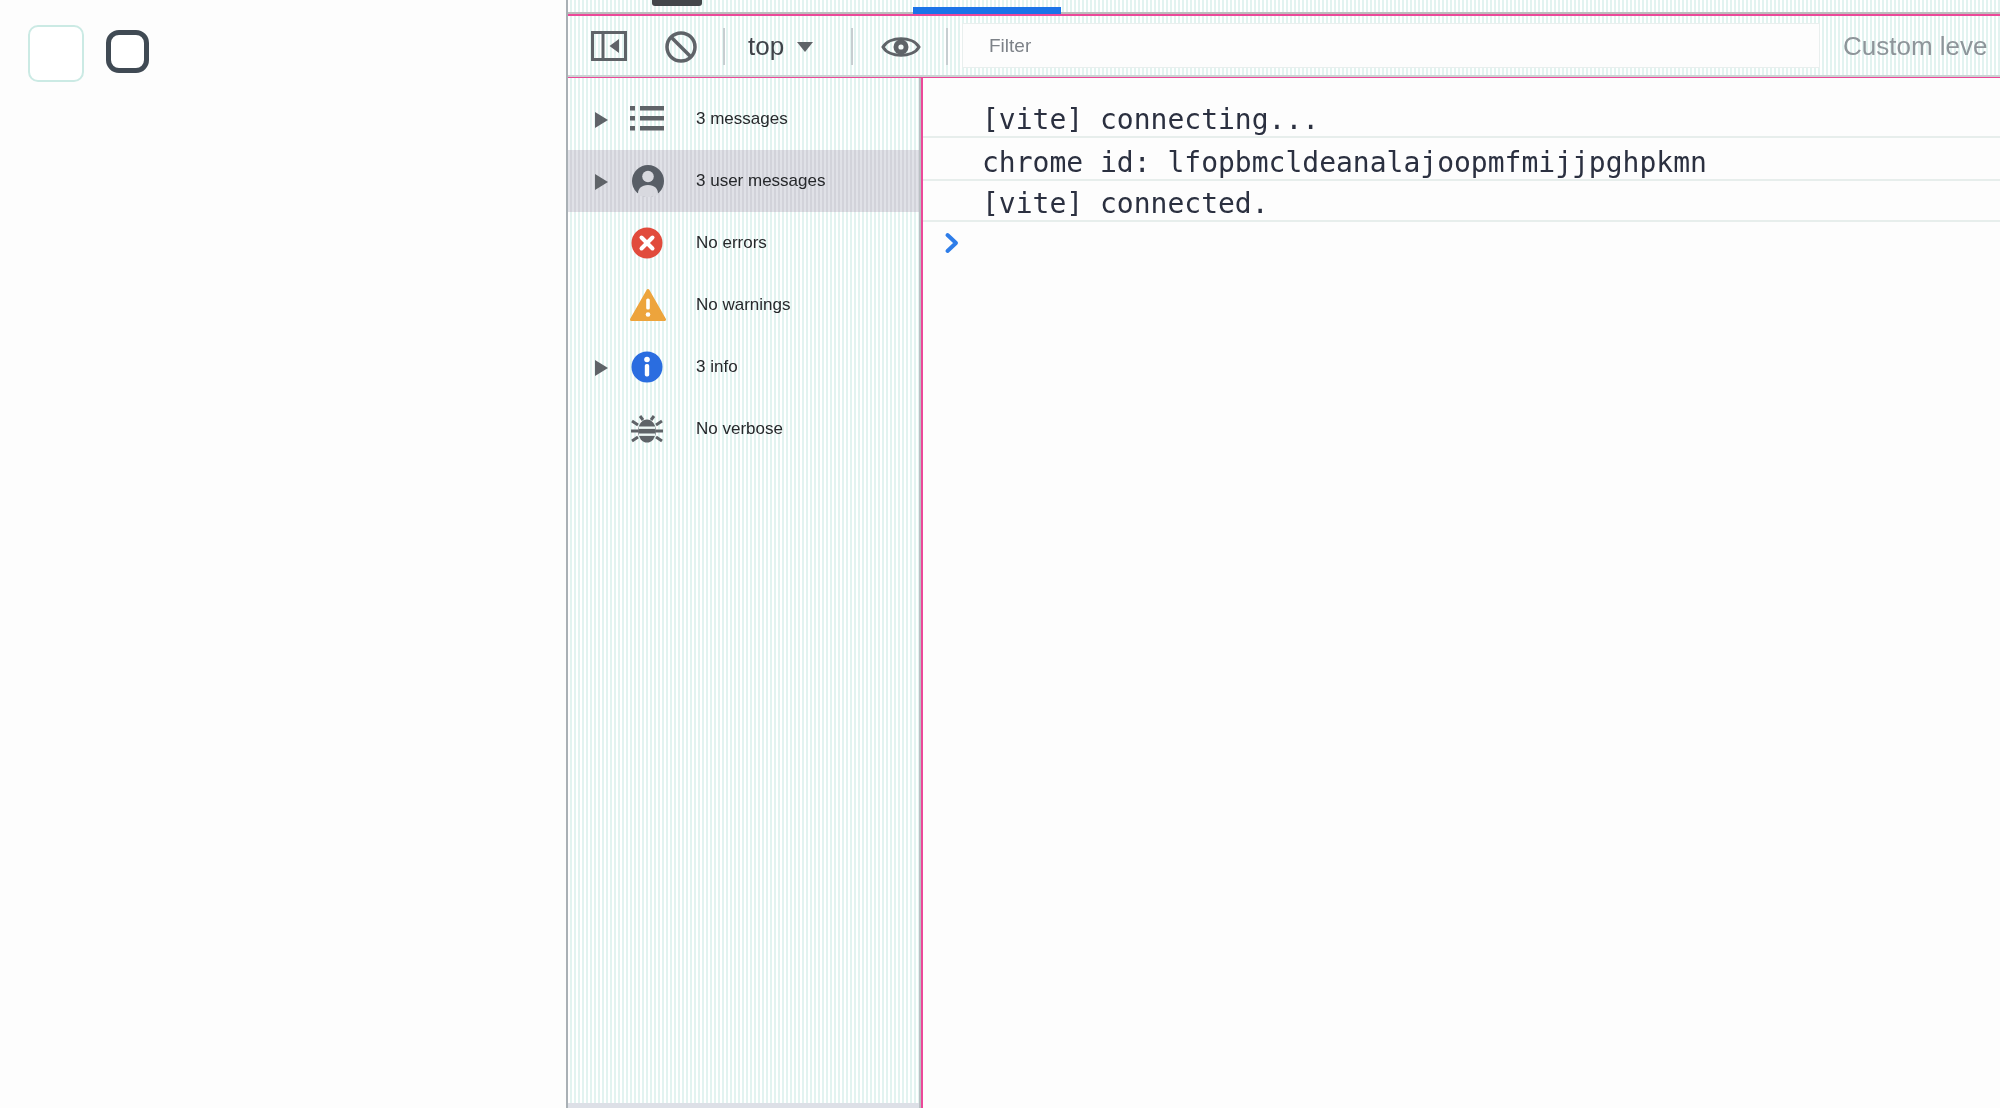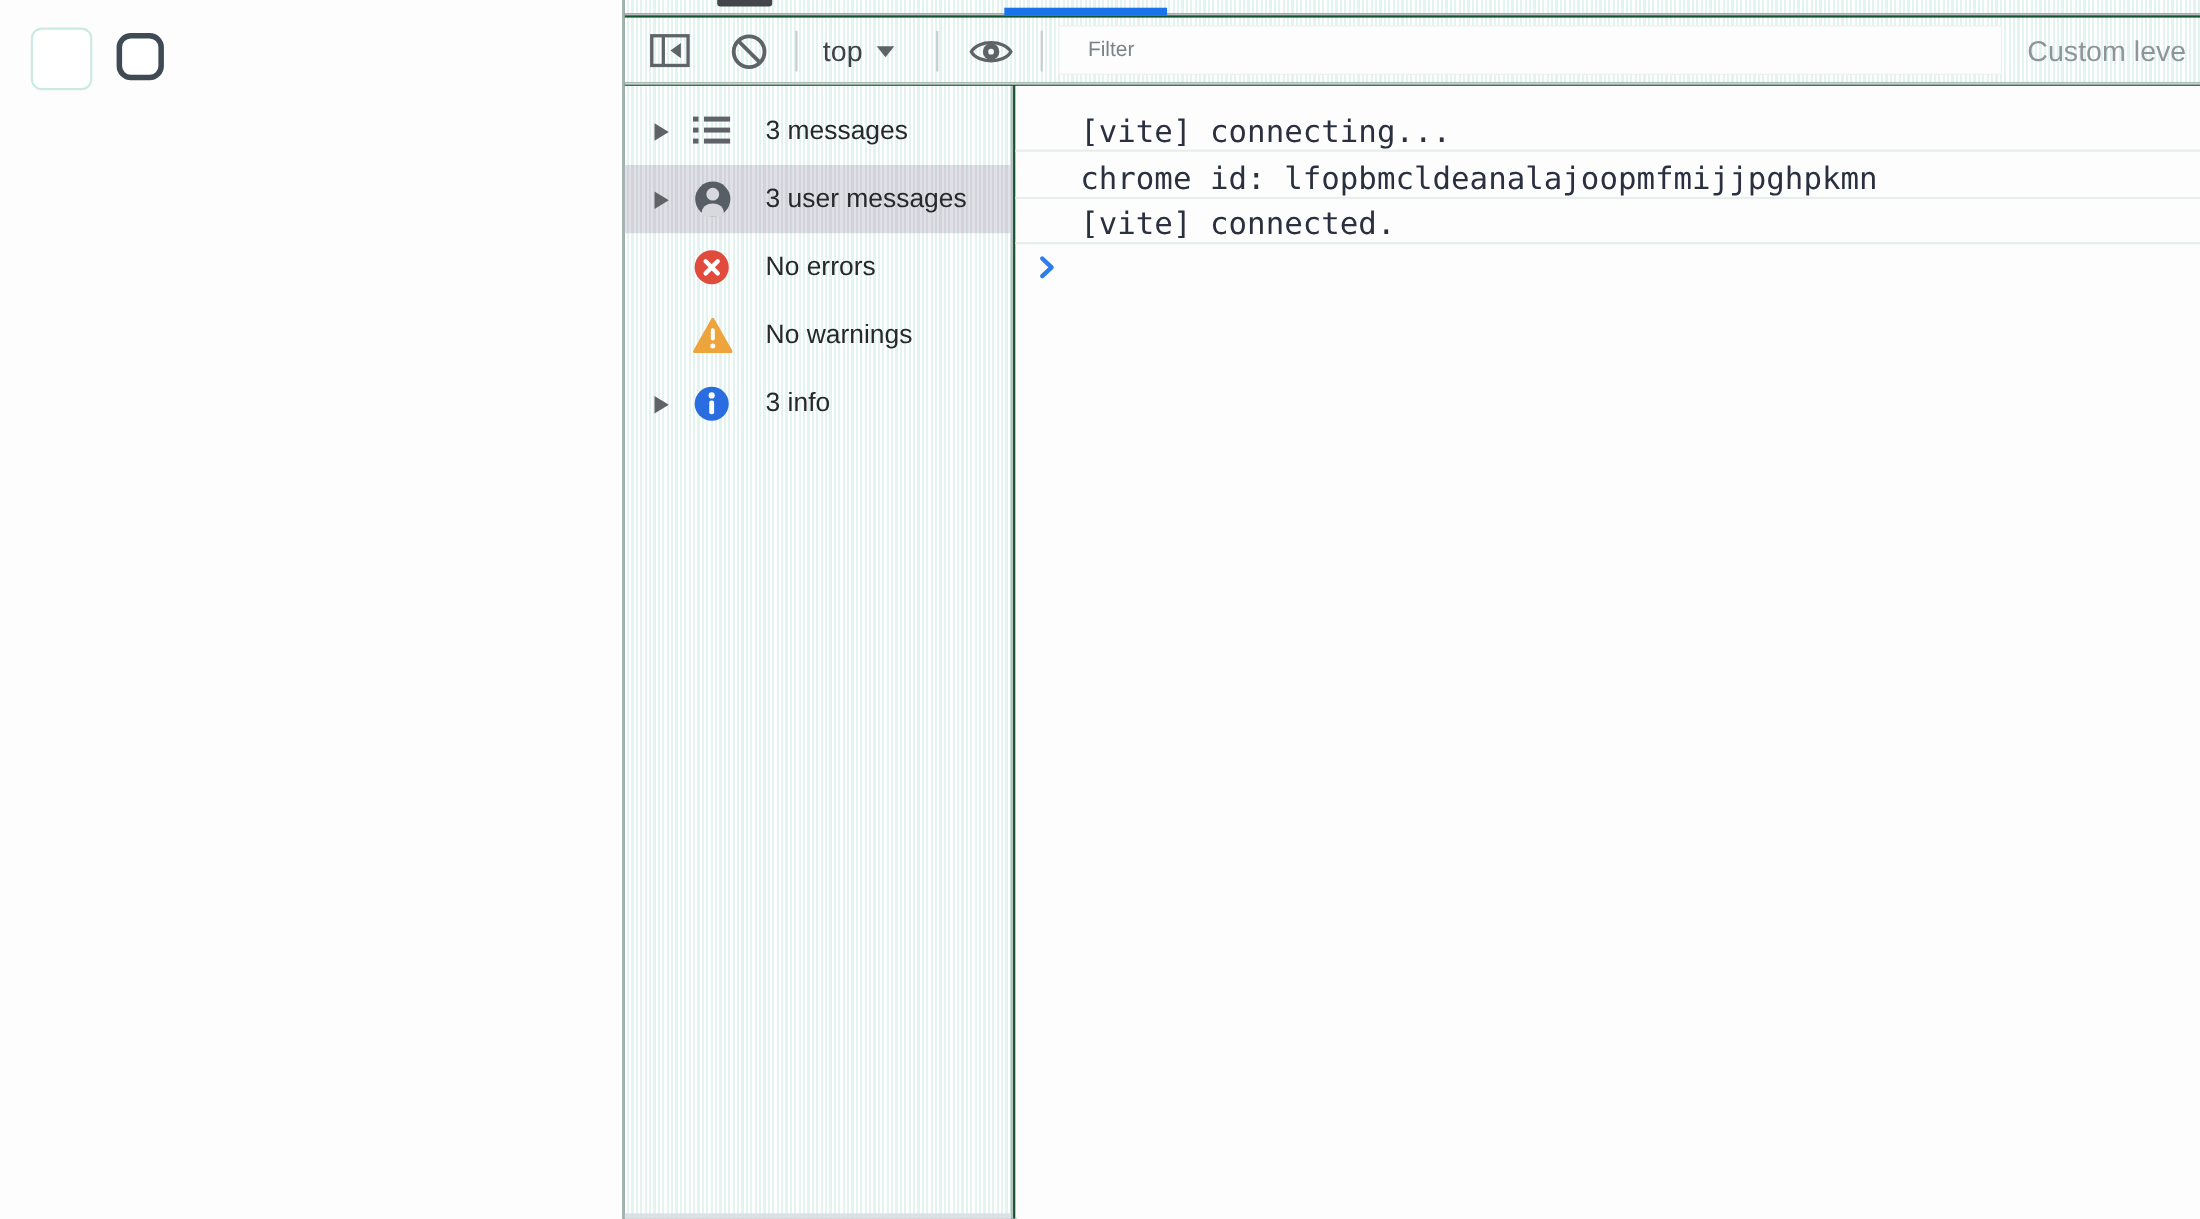--- a/index.html
+++ b/index.html
@@ -10,21 +10,21 @@
     font-family:"Liberation Sans", sans-serif;
     overflow:hidden;
   }
   
   #left-page { position:absolute; left:0; top:0; width:566px; height:1108px; background:#fdfdfd; }
   .checkbox { position:absolute; background:#fff; }
   #checkbox-1 { left:28px; top:25px; width:56px; height:57px; border:2px solid #cbeae4; border-radius:10px; }
   #checkbox-2 { left:106px; top:30px; width:43px; height:43px; border:5px solid #404a54; border-radius:13px; }
 
   
-  #devtools { position:absolute; left:566px; top:0; width:1434px; height:1108px; background:#14532d; }
+  #devtools { position:absolute; left:566px; top:0; width:1434px; height:1108px; background:#ec4899; }
   #devtools-left-edge { position:absolute; left:0; top:0; width:2px; height:1108px; background:#a9b0b5; }
   .stripes { background:repeating-linear-gradient(90deg,#ffffff 0 2px,#e2f3f0 2px 4px); }
   .stripes-sel { background:repeating-linear-gradient(90deg,#e0e1e7 0 2px,#d2d3da 2px 4px); }
 
   
   #tab-strip { position:absolute; left:2px; right:0; top:0; height:14px; border-bottom:2px solid #bcbcbc; }
   #tab-icon-fragment { position:absolute; left:84px; top:0; width:50px; height:6px; background:#43464a; border-radius:0 0 3px 3px; }
   #tab-underline { position:absolute; left:345px; bottom:-2px; width:148px; height:7px; background:#1a73e8; }
 
   
@@ -45,21 +45,21 @@
     overflow:hidden; cursor:pointer; }
   #custom-levels-label { font-size:26px; color:#8e959a; white-space:nowrap; }
 
   
   #console-sidebar { position:absolute; left:2px; top:78px; width:353px; bottom:0; border-right:2px solid #b9c0c3; padding-top:10px; }
   #sidebar-bottom-edge { position:absolute; left:0; right:0; bottom:0; height:5px; background:#dde0e7; }
   .srow { position:relative; height:62px; cursor:pointer; }
   .srow .expander { position:absolute; left:27px; top:24px; width:0; height:0;
     border-left:13px solid #5f6368; border-top:8px solid transparent; border-bottom:8px solid transparent; }
   .srow .sicon { position:absolute; left:62px; top:50%; transform:translateY(-50%); line-height:0; }
-  .srow .slabel { position:absolute; left:128px; top:50%; transform:translateY(-50%); font-size:24px; color:#26282b; white-space:nowrap; }
+  .srow .slabel { position:absolute; left:128px; top:50%; transform:translateY(-50%); font-size:17px; color:#26282b; white-space:nowrap; }
 
   
   #console-output { position:absolute; left:357px; top:78px; right:0; bottom:0; background:#fdfdfd; }
   .crow { display:flex; align-items:flex-end; padding-left:59px; border-bottom:2px solid #e7eeec;
     font-family:"DejaVu Sans Mono", monospace; font-size:28px; color:#2b3040; white-space:pre; }
   #crow-0 { height:60px; } #crow-1 { height:43px; } #crow-2 { height:41px; }
   #console-prompt { position:relative; height:42px; cursor:text; }
   #console-prompt svg { position:absolute; left:21px; top:9px; }
 </style>
 </head>
@@ -174,20 +174,38 @@
       <span class="sicon">
         <svg width="34" height="34" viewBox="0 0 34 34">
           <circle cx="17" cy="17" r="15.5" fill="#2a6de0"></circle>
           <circle cx="17" cy="9.5" r="2.8" fill="#fff"></circle>
           <rect x="14.8" y="14" width="4.4" height="12.5" rx="1.8" fill="#fff"></rect>
         </svg>
       </span>
       <span class="slabel">3 info</span>
     </div>
 
+    <div class="srow">
+      <span class="sicon">
+        <svg width="34" height="34" viewBox="0 0 34 34">
+          <line x1="8" y1="13" x2="2" y2="9" stroke="#5f6368" stroke-width="3"></line>
+          <line x1="8" y1="19" x2="1" y2="19" stroke="#5f6368" stroke-width="3"></line>
+          <line x1="8" y1="25" x2="2" y2="29" stroke="#5f6368" stroke-width="3"></line>
+          <line x1="26" y1="13" x2="32" y2="9" stroke="#5f6368" stroke-width="3"></line>
+          <line x1="26" y1="19" x2="33" y2="19" stroke="#5f6368" stroke-width="3"></line>
+          <line x1="26" y1="25" x2="32" y2="29" stroke="#5f6368" stroke-width="3"></line>
+          <line x1="13" y1="8" x2="10" y2="4" stroke="#5f6368" stroke-width="3"></line>
+          <line x1="21" y1="8" x2="24" y2="4" stroke="#5f6368" stroke-width="3"></line>
+          <ellipse cx="17" cy="19" rx="9" ry="11.5" fill="#5f6368"></ellipse>
+          <rect x="9" y="14.5" width="16" height="2.4" fill="#eef7f5"></rect>
+          <rect x="9" y="21.5" width="16" height="2.4" fill="#eef7f5"></rect>
+        </svg>
+      </span>
+      <span class="slabel">No verbose</span>
+    </div>
 
     <div id="sidebar-bottom-edge"></div>
   </div>
 
   <div id="console-output">
     <div id="crow-0" class="crow">
       <span>[vite] connecting...</span>
     </div>
     <div id="crow-1" class="crow">
       <span>chrome id: lfopbmcldeanalajoopmfmijjpghpkmn</span>

